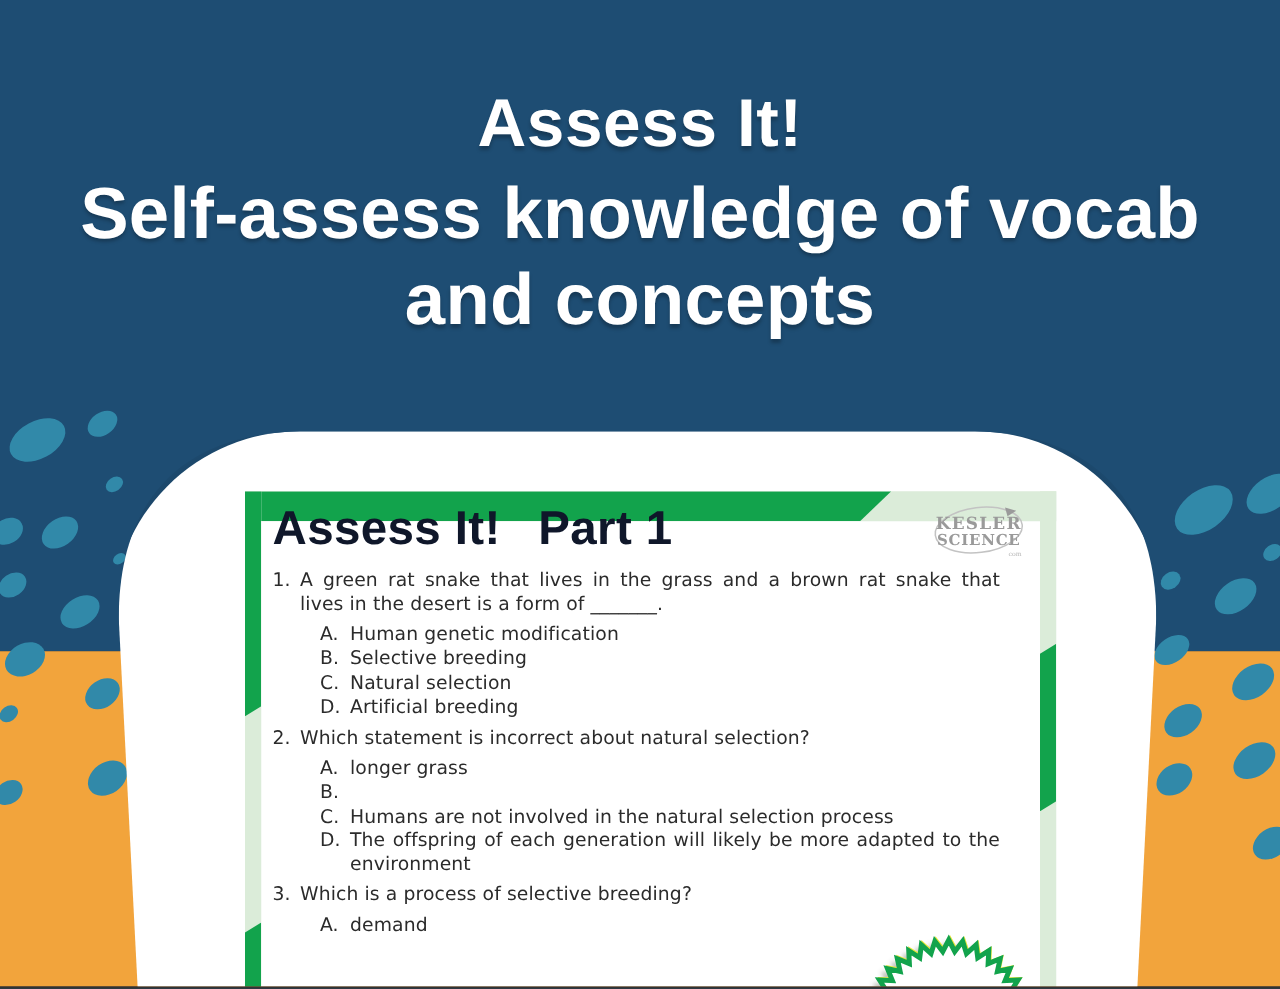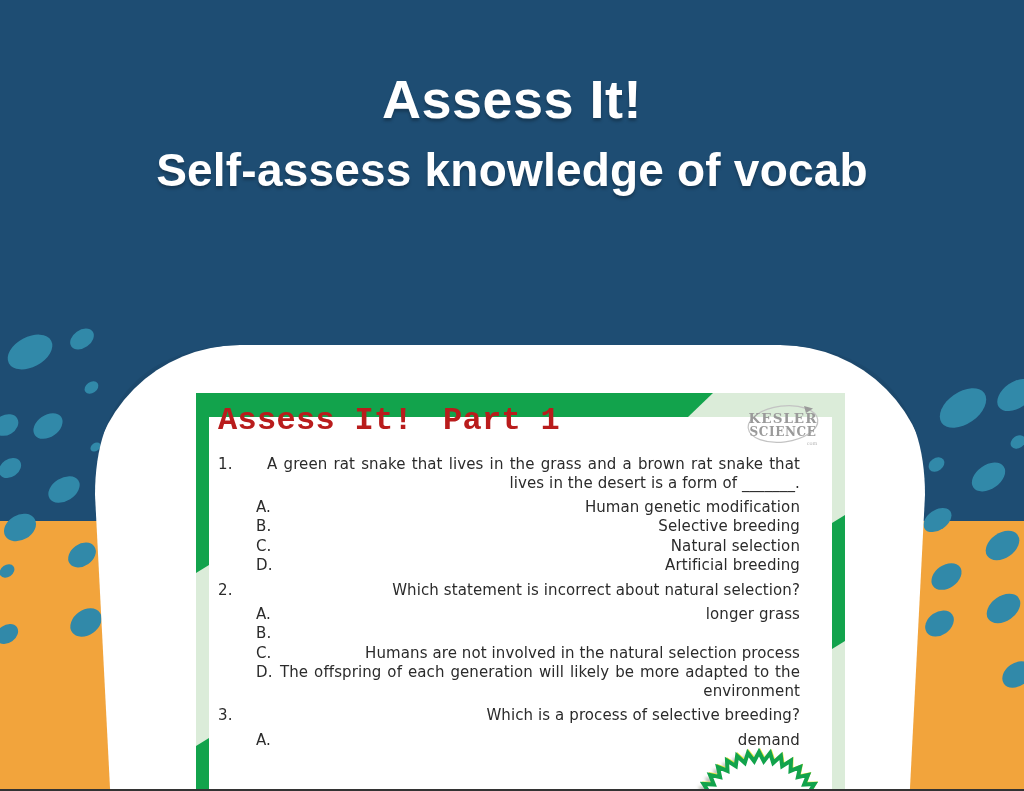--- a/index.html
+++ b/index.html
@@ -9,21 +9,21 @@
   }
   
   .bg-top{position:absolute;left:0;top:0;width:1024px;height:521px;background:var(--navy,#1e4d73);}
   .bg-bottom{position:absolute;left:0;top:521px;width:1024px;height:270px;background:var(--orange,#f2a43c);}
   .dot{position:absolute;border-radius:50%;background:var(--teal,#3189a9);}
 
   
   .header{position:absolute;top:62px;left:0;right:0;text-align:center;color:#fff;
     text-shadow:0 3px 3px rgba(0,0,0,.25);font-weight:bold;z-index:2;}
   .h1{font-size:54px;line-height:74px;letter-spacing:.5px;}
-  .h2{font-size:46px;line-height:69px;letter-spacing:.2px;}
+  .h2{font-size:58px;line-height:69px;letter-spacing:.2px;}
 
   
   .card{
     position:absolute;left:90px;top:345px;width:840px;height:560px;background:#fff;z-index:3;
     border-radius:150px 150px 0 0;
     clip-path:path('M 26 560 L 5 150 C 5 55 55 2 150 0 L 690 0 C 785 2 835 55 835 150 L 814 560 Z');
     filter:drop-shadow(0 5px 14px rgba(0,0,0,.18));
   }
 
   
@@ -33,40 +33,40 @@
     clip-path:polygon(0 0,517px 0,492px 100%,0 100%);}
   .b-left{position:absolute;left:0;top:0;width:13px;height:512px;background:var(--pale,#dbecd9);}
   .b-left-dark1{position:absolute;left:0;top:0;width:13px;height:185px;background:var(--green,#12a34c);
     clip-path:polygon(0 0,100% 0,100% 172px,0 180px);}
   .b-left-dark2{position:absolute;left:0;top:340px;width:13px;height:172px;background:var(--green,#12a34c);
     clip-path:polygon(0 13px,100% 5px,100% 100%,0 100%);}
   .b-right{position:absolute;left:636px;top:0;width:13px;height:512px;background:var(--pale,#dbecd9);}
   .b-right-dark{position:absolute;left:636px;top:122px;width:13px;height:134px;background:var(--green,#12a34c);
     clip-path:polygon(0 8px,100% 0,100% 126px,0 134px);}
 
-  .sheet-title{position:absolute;left:22px;top:9px;color:#b91c1c;
-    font-family:Liberation Mono, monospace;font-weight:bold;font-size:32px;letter-spacing:.3px;white-space:nowrap;}
+  .sheet-title{position:absolute;left:22px;top:9px;color:#0f172a;
+    font-family:Liberation Sans, sans-serif;font-weight:bold;font-size:38px;letter-spacing:.3px;white-space:nowrap;}
   .sheet-title .part{margin-left:30px;}
 
   .logo{position:absolute;left:550px;top:8px;width:74px;height:48px;}
 
   
   .qwrap{position:absolute;left:22px;top:62px;width:582px;color:#2b2b2b;
     font-family:"DejaVu Sans",sans-serif;font-size:15px;line-height:19.4px;letter-spacing:.1px;}
   .qrow{display:flex;}
   .qnum{width:22px;flex:0 0 22px;}
-  .qstem{width:560px;margin-left:27px;}
+  .qstem{width:560px;}
   .opt{display:flex;margin-left:38px;}
   .opt.first{margin-top:4px;}
   .olabel{width:24px;flex:0 0 24px;}
   .otext{width:520px;}
   .q2{margin-top:6px;}
   .q3{margin-top:4px;}
   .q3 .opt.first{margin-top:6px;}
-  .line{text-align:right;}
+  .line{text-align:left;}
   .line.just{text-align:justify;text-align-last:justify;}
 
   
   .seal{position:absolute;left:483px;top:343px;width:160px;height:160px;}
   .star-shadow{fill:rgba(90,95,75,.40);}
   .star-outline{fill:var(--staryellow,#e6e73b);}
   .star-body{fill:#fff;stroke:var(--green,#12a34c);stroke-width:4;}
 </style>
 </head>
 <body>
@@ -97,20 +97,21 @@
       <div class="dot" style="left: 983.5px; top: 532.5px; width: 37px; height: 25px; transform: rotate(-35deg);"></div>
       <div class="dot" style="left: 929.5px; top: 564.5px; width: 33px; height: 23px; transform: rotate(-35deg);"></div>
       <div class="dot" style="left: 984.5px; top: 595.5px; width: 37px; height: 25px; transform: rotate(-35deg);"></div>
       <div class="dot" style="left: 923.5px; top: 611.5px; width: 31px; height: 23px; transform: rotate(-35deg);"></div>
       <div class="dot" style="left: 1001px; top: 662.5px; width: 32px; height: 23px; transform: rotate(-35deg);"></div>
     </div>
 
   <div class="header">
     <div class="h1">Assess It!</div>
     <div class="h2">Self-assess knowledge of vocab</div>
+    <div class="h2">and concepts</div>
   </div>
 
   <div class="card">
     <div class="sheet">
       <div class="b-top"></div>
       <div class="b-top-dark"></div>
       <div class="b-left"></div>
       <div class="b-left-dark1"></div>
       <div class="b-left-dark2"></div>
       <div class="b-right"></div>

